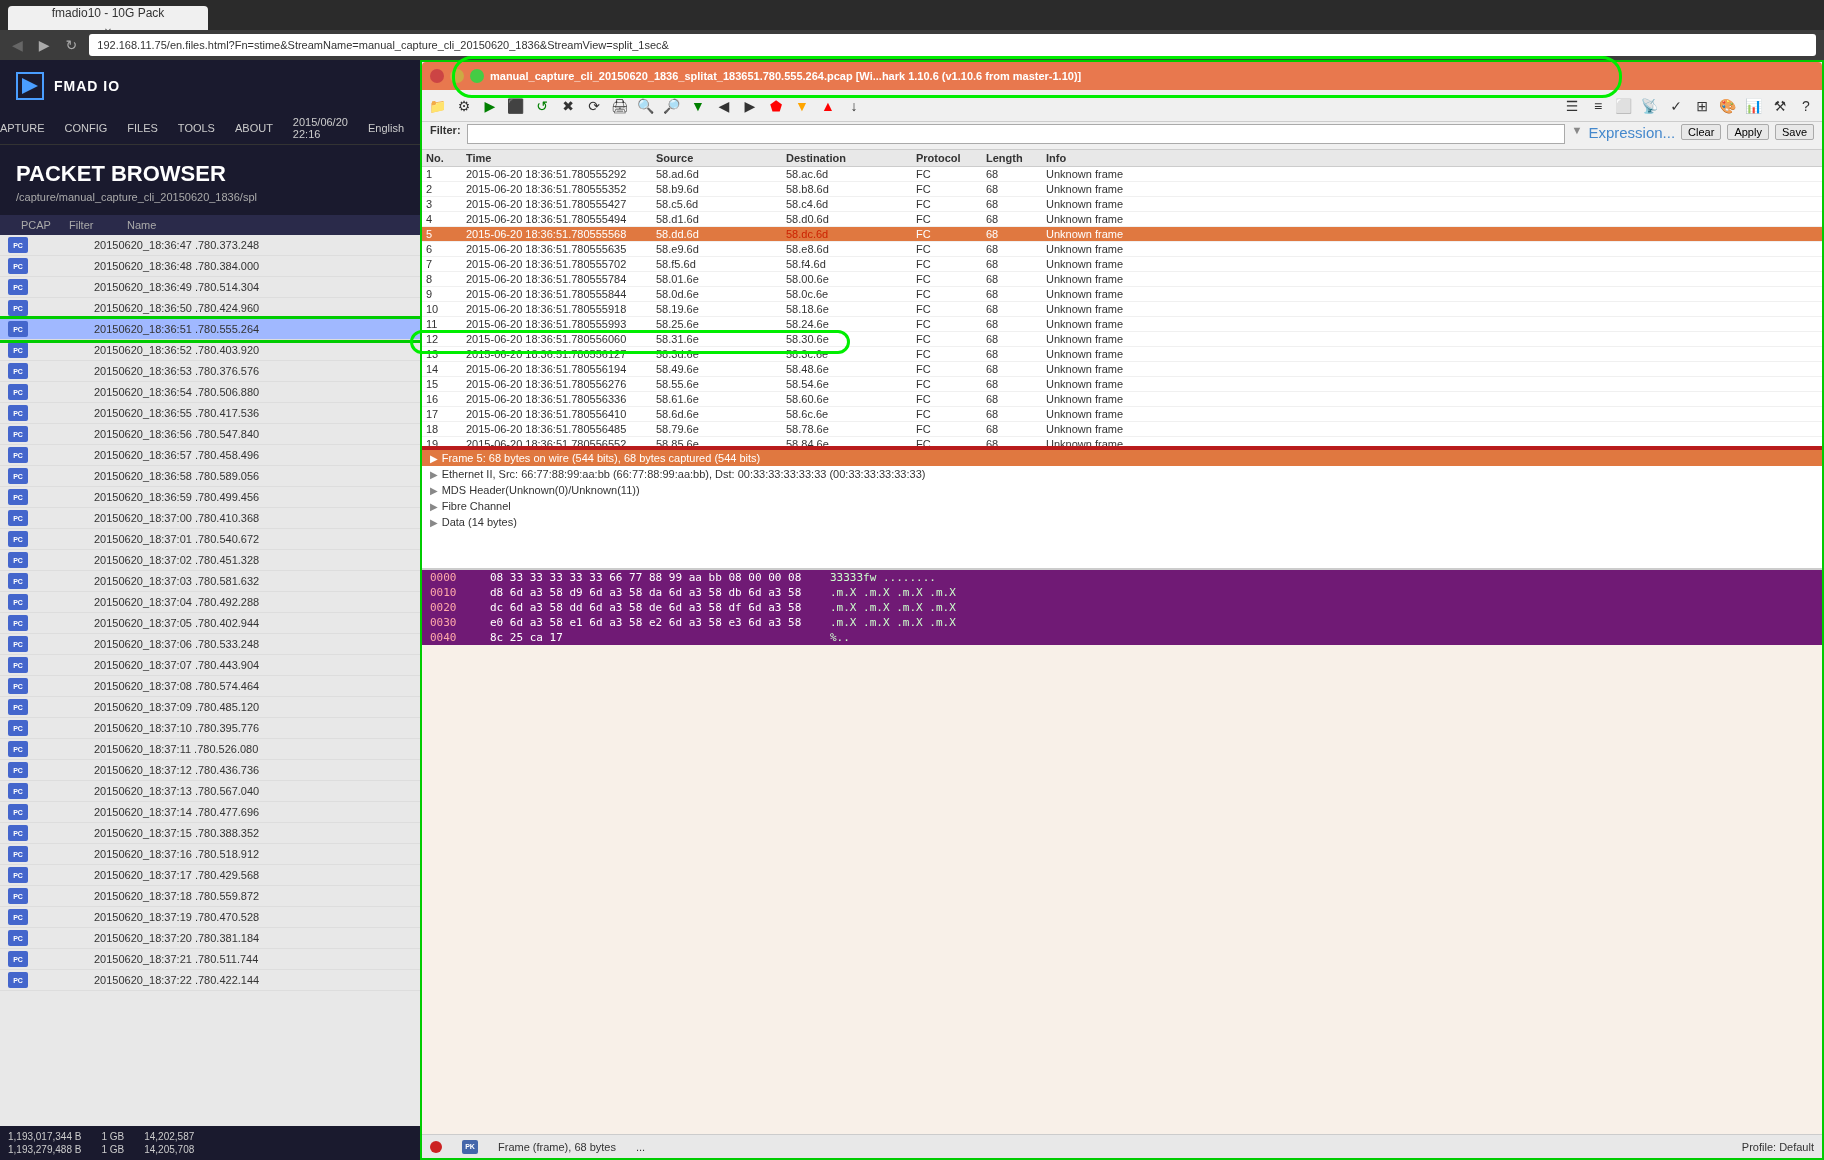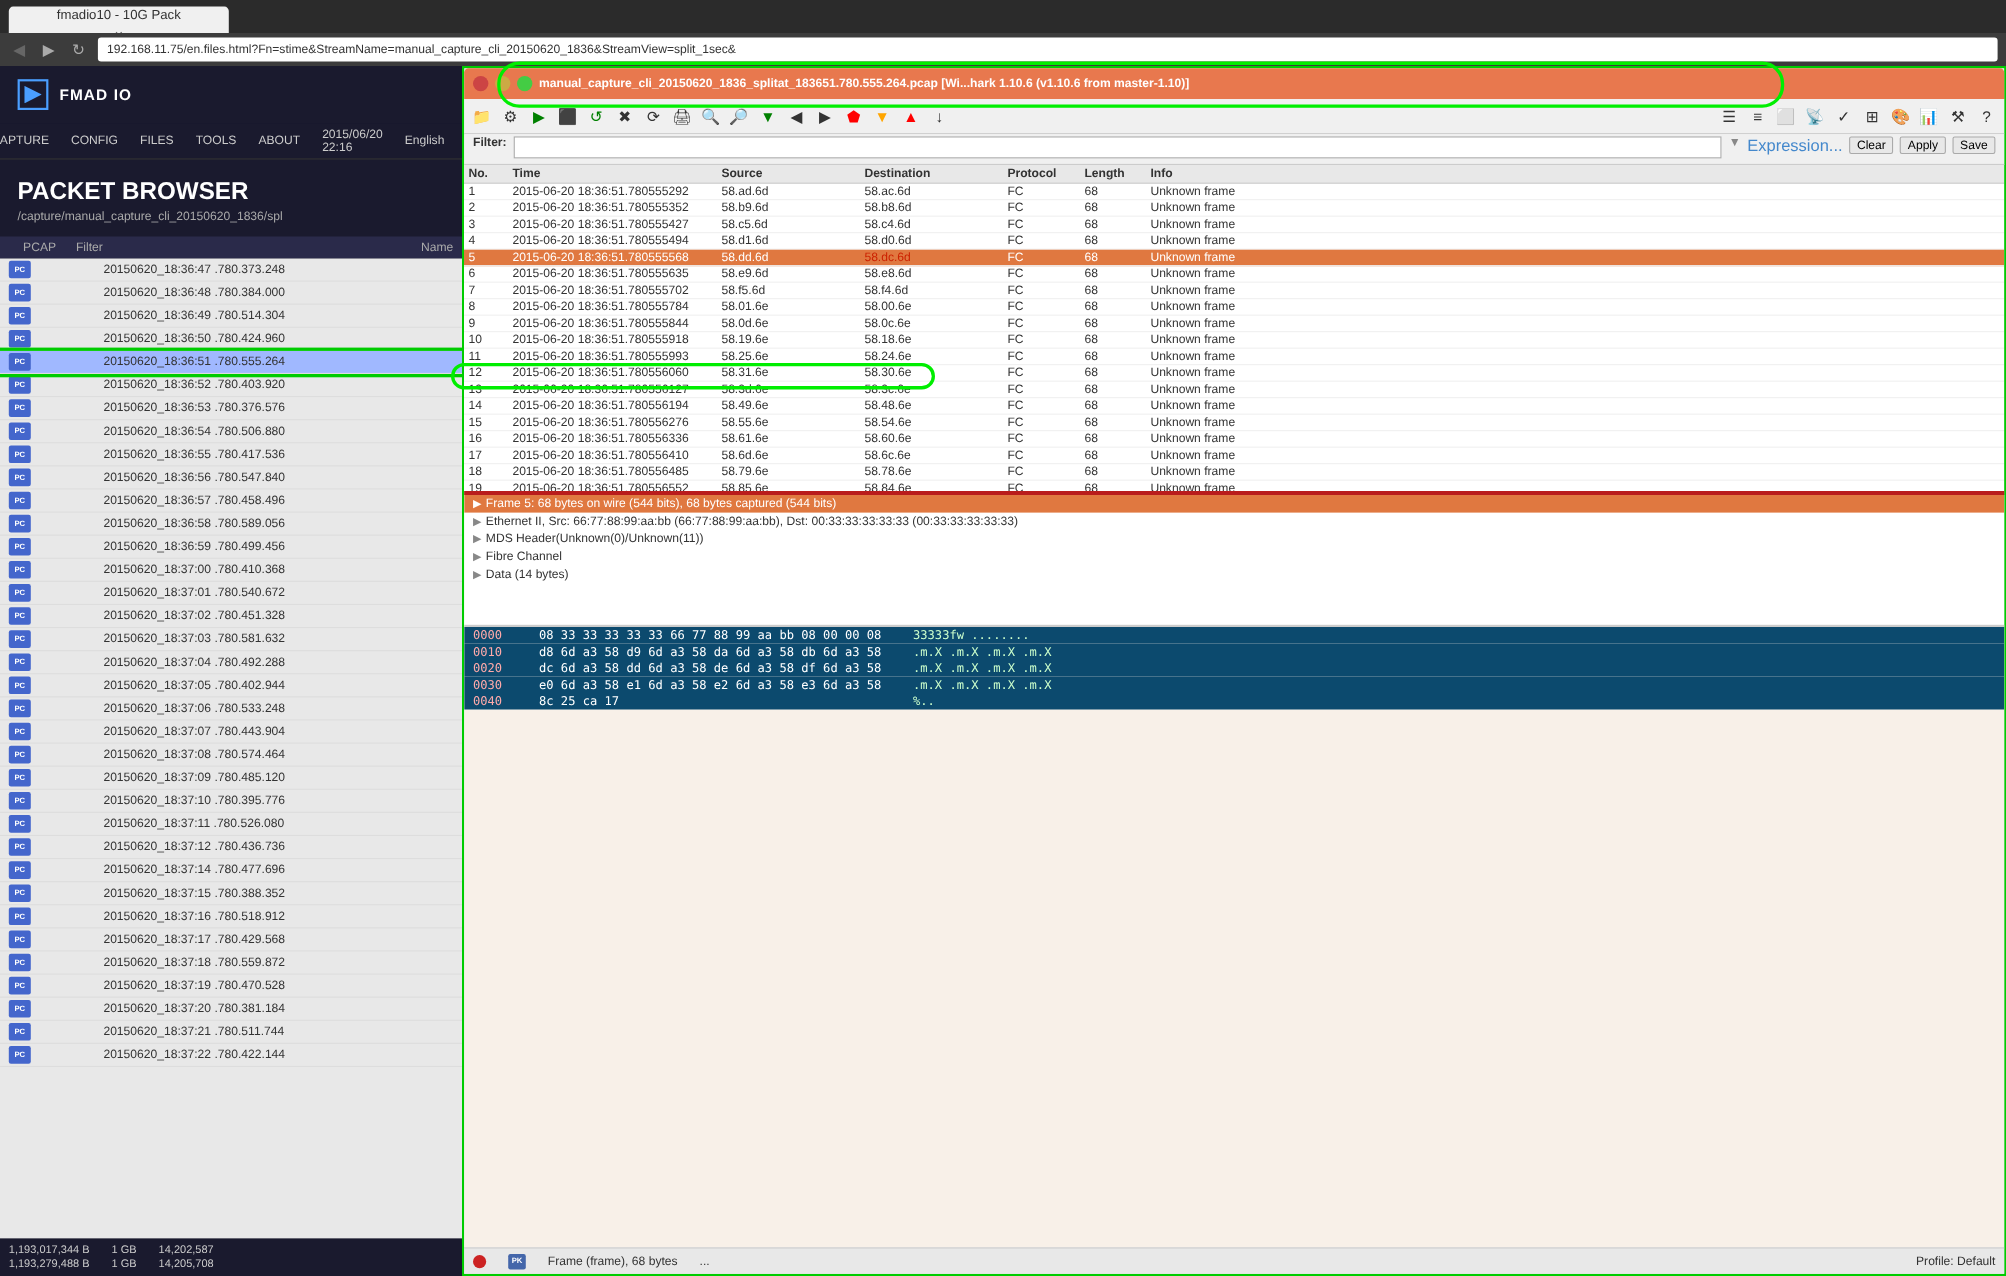--- a/index.html
+++ b/index.html
@@ -28,21 +28,21 @@
     .top-nav { background: #1a1a2e; display: flex; justify-content: flex-end; align-items: center; padding: 4px 16px; gap: 20px; border-bottom: 1px solid #333; }
     .top-nav-item { color: #ccc; font-size: 11px; cursor: pointer; }
     .top-nav-time { color: #ccc; font-size: 11px; }
 
     .packet-browser-title { color: white; font-size: 22px; font-weight: bold; padding: 16px 16px 4px; }
     .packet-browser-path { color: #aaa; font-size: 11px; padding: 0 16px 12px; }
 
     .file-table-header { display: flex; padding: 4px 8px; background: #2a2a4a; color: #aaa; font-size: 11px; gap: 8px; }
     .file-col-pcap { width: 40px; margin-left: 13px; }
     .file-col-filter { width: 50px; }
-    .file-col-name { flex: 1; text-align: right; }
+    .file-col-name { flex: 1; }
 
     .file-list { flex: 1; overflow-y: auto; background: #e8e8e8; }
     .file-row { display: flex; align-items: center; padding: 2px 8px; gap: 8px; cursor: pointer; border-bottom: 1px solid #ddd; }
     .file-row.selected { background: #a0b8ff; outline: 3px solid #00cc00; }
     .file-row-icon { width: 20px; height: 16px; background: #4466cc; border-radius: 2px; display: flex; align-items: center; justify-content: center; }
     .file-row-icon-text { color: white; font-size: 7px; font-weight: bold; }
     .file-row-filter { width: 50px; }
     .file-row-name { flex: 1; font-size: 11px; color: #333; }
 
     .bottom-stats { background: #1a1a2e; padding: 4px 8px; }
@@ -82,21 +82,21 @@
     .ws-packet-row.selected .ws-col-dst { color: #cc2200; }
 
     .ws-detail-panel { height: 120px; background: white; border-bottom: 2px solid #ccc; overflow-y: auto; }
     .ws-detail-row { padding: 2px 8px; font-size: 11px; cursor: pointer; display: flex; align-items: center; gap: 4px; }
     .ws-detail-row.selected { background: #e07840; color: white; }
     .ws-detail-arrow { color: #888; font-size: 10px; }
     .ws-detail-arrow.selected { color: white; }
 
     .ws-hex-panel { background: #f8f0e8; flex: 1; overflow-y: auto; font-family: monospace; font-size: 11px; }
     .ws-hex-row { display: flex; padding: 1px 8px; gap: 20px; }
-    .ws-hex-row.selected-hex { background: #0c4a6e; color: white; }
+    .ws-hex-row.selected-hex { background: #701a75; color: white; }
     .ws-hex-addr { color: #0000cc; width: 40px; }
     .ws-hex-row.selected-hex .ws-hex-addr { color: #ffaaaa; }
     .ws-hex-bytes { width: 320px; color: #333; }
     .ws-hex-row.selected-hex .ws-hex-bytes { color: white; }
     .ws-hex-ascii { color: #006600; }
     .ws-hex-row.selected-hex .ws-hex-ascii { color: #ccffcc; }
 
     .ws-status-bar { background: #e8e8e8; height: 24px; display: flex; align-items: center; padding: 0 8px; font-size: 11px; border-top: 1px solid #ccc; gap: 20px; }
     .ws-status-dot { width: 12px; height: 12px; border-radius: 50%; background: #cc2222; }
     .ws-status-icon { width: 16px; height: 14px; background: #4466aa; border-radius: 2px; display: flex; align-items: center; justify-content: center; font-size: 7px; color: white; font-weight: bold; }
@@ -363,20 +363,27 @@
           </div>
     <div class="file-row-filter"></div>
     <div class="file-row-name">20150620_18:37:11 .780.526.080</div>
   </div>
         <div class="file-row">
     <div class="file-row-icon">
             <span class="file-row-icon-text">PC</span>
           </div>
     <div class="file-row-filter"></div>
     <div class="file-row-name">20150620_18:37:12 .780.436.736</div>
+  </div>
+        <div class="file-row">
+    <div class="file-row-icon">
+            <span class="file-row-icon-text">PC</span>
+          </div>
+    <div class="file-row-filter"></div>
+    <div class="file-row-name">20150620_18:37:13 .780.567.040</div>
   </div>
         <div class="file-row">
     <div class="file-row-icon">
             <span class="file-row-icon-text">PC</span>
           </div>
     <div class="file-row-filter"></div>
     <div class="file-row-name">20150620_18:37:14 .780.477.696</div>
   </div>
         <div class="file-row">
     <div class="file-row-icon">

